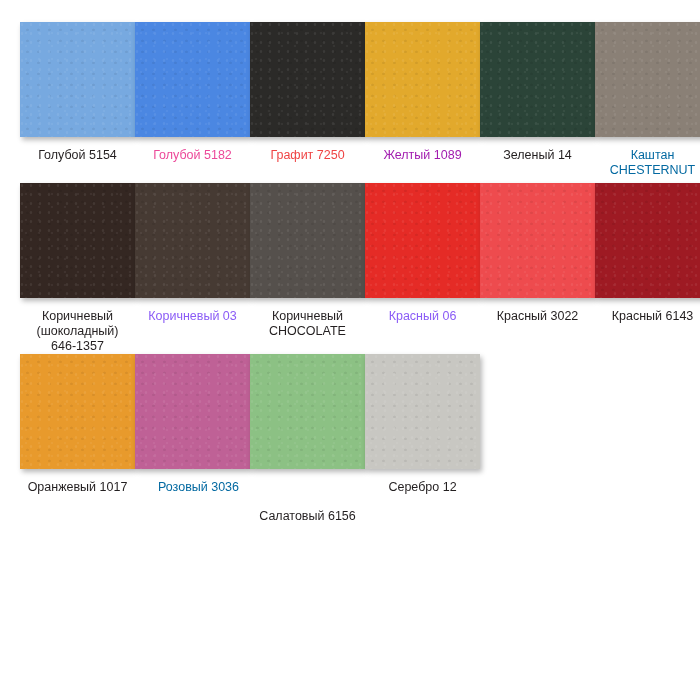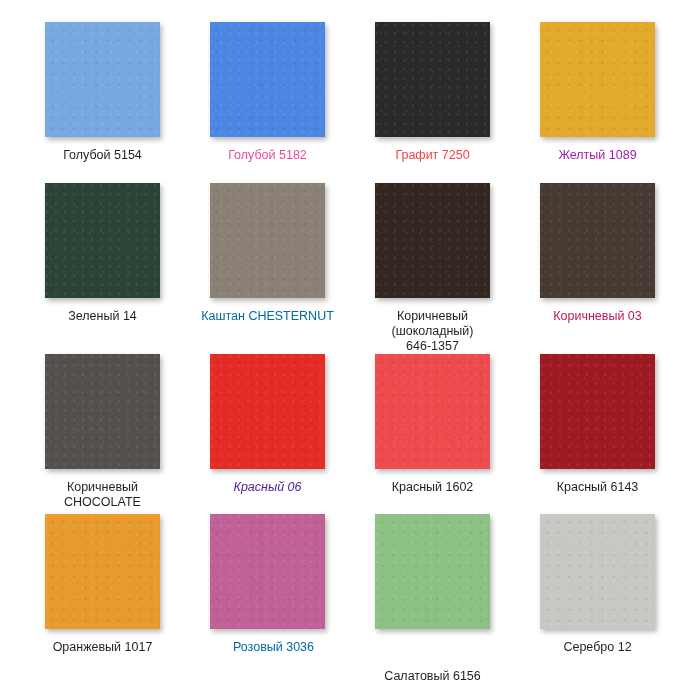--- a/index.html
+++ b/index.html
@@ -13,21 +13,21 @@
     overflow: hidden;
     font-family: "Liberation Sans", sans-serif;
     color: #231f20;
   }
   #swatch-grid {
     box-sizing: border-box;
     width: 700px;
     height: 698px;
     padding: 22px 20px 14px 20px;
     display: grid;
-    grid-template-columns: repeat(4, 1fr);
+    grid-template-columns: repeat(6, 1fr);
     grid-template-rows: repeat(4, 1fr);
     column-gap: 0px;
     row-gap: 0px;
   }
   .swatch-cell {
     display: flex;
     flex-direction: column;
     align-items: center;
     justify-content: flex-start;
   }
@@ -90,35 +90,35 @@
     <div class="swatch-cell">
       <div class="chip" title="Коричневый
 (шоколадный)
 646-1357" style="background: rgb(52, 39, 34);"></div>
       <div class="chip-label" style="color: rgb(35, 31, 32);">Коричневый
 (шоколадный)
 646-1357</div>
     </div>
     <div class="swatch-cell">
       <div class="chip" title="Коричневый 03" style="background: rgb(70, 58, 51);"></div>
-      <div class="chip-label" style="color: #be185d;">Коричневый 03</div>
+      <div class="chip-label" style="color: #8b5cf6;">Коричневый 03</div>
     </div>
     <div class="swatch-cell">
       <div class="chip" title="Коричневый
 CHOCOLATE" style="background: rgb(85, 80, 76);"></div>
       <div class="chip-label" style="color: rgb(35, 31, 32);">Коричневый
 CHOCOLATE</div>
     </div>
     <div class="swatch-cell">
       <div class="chip" title="Красный 06" style="background: rgb(229, 43, 38);"></div>
-      <div class="chip-label" style="color: #4c1d95; font-style: italic;">Красный 06</div>
+      <div class="chip-label" style="color: #8b5cf6;">Красный 06</div>
     </div>
     <div class="swatch-cell">
       <div class="chip" title="Красный 3022" style="background: rgb(238, 75, 78);"></div>
-      <div class="chip-label" style="color: rgb(35, 31, 32);">Красный 1602</div>
+      <div class="chip-label" style="color: rgb(35, 31, 32);">Красный 3022</div>
     </div>
     <div class="swatch-cell">
       <div class="chip" title="Красный 6143" style="background: rgb(158, 26, 35);"></div>
       <div class="chip-label" style="color: rgb(35, 31, 32);">Красный 6143</div>
     </div>
     <div class="swatch-cell">
       <div class="chip" title="Оранжевый 1017" style="background: rgb(232, 154, 44);"></div>
       <div class="chip-label" style="color: rgb(35, 31, 32);">Оранжевый 1017</div>
     </div>
     <div class="swatch-cell">

